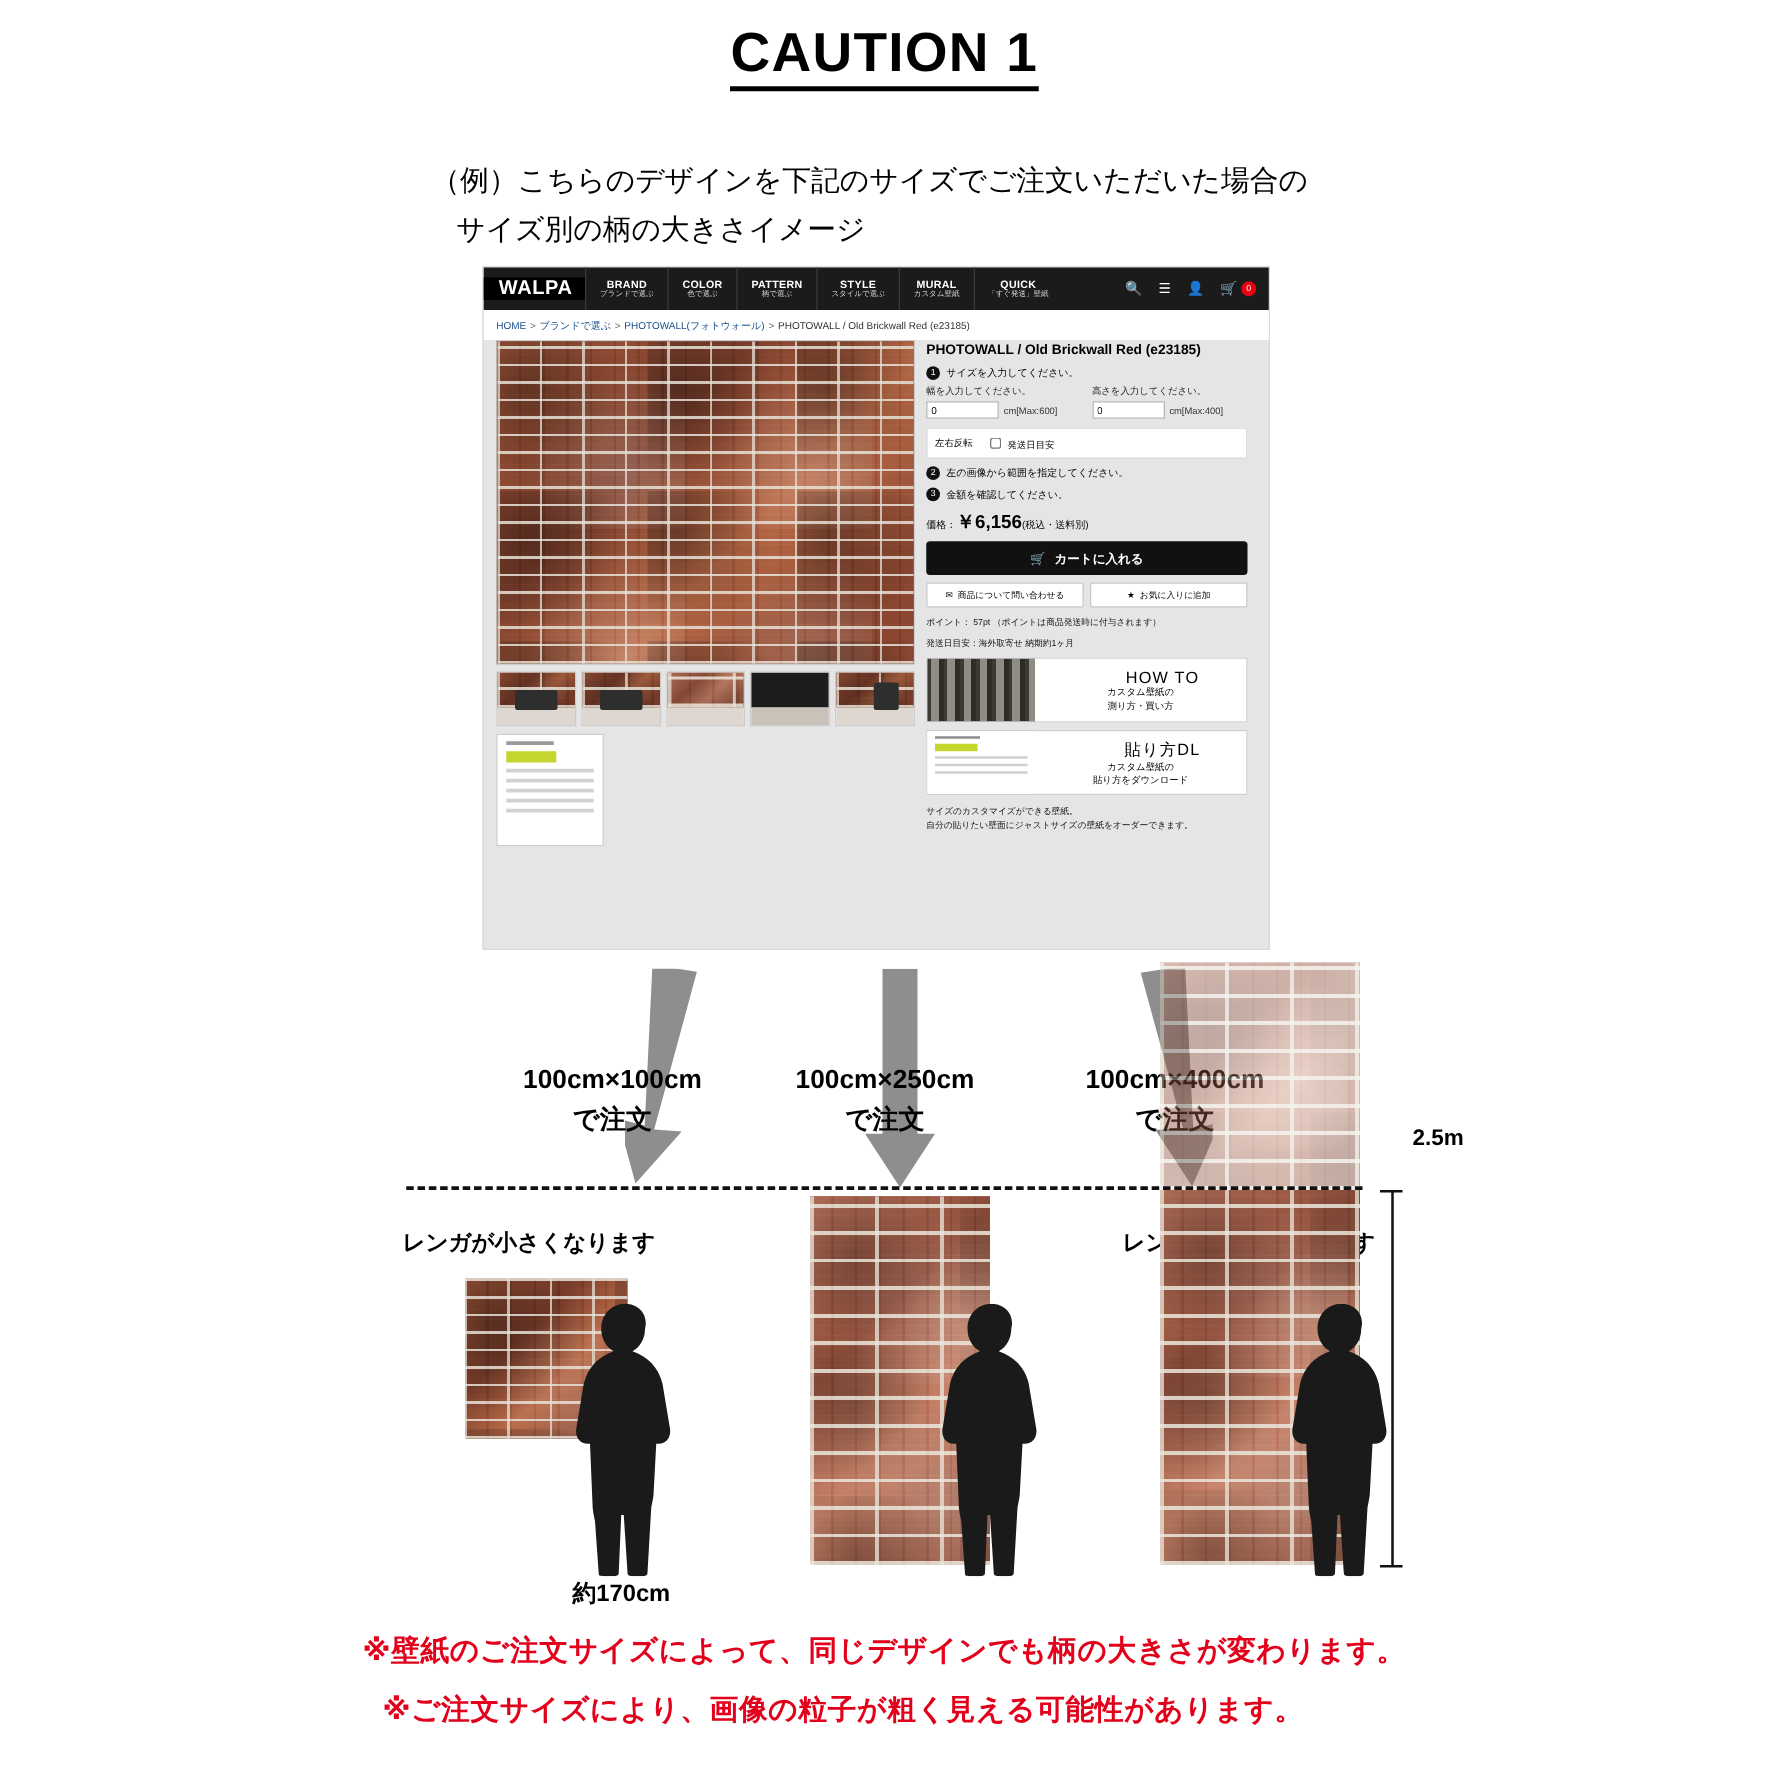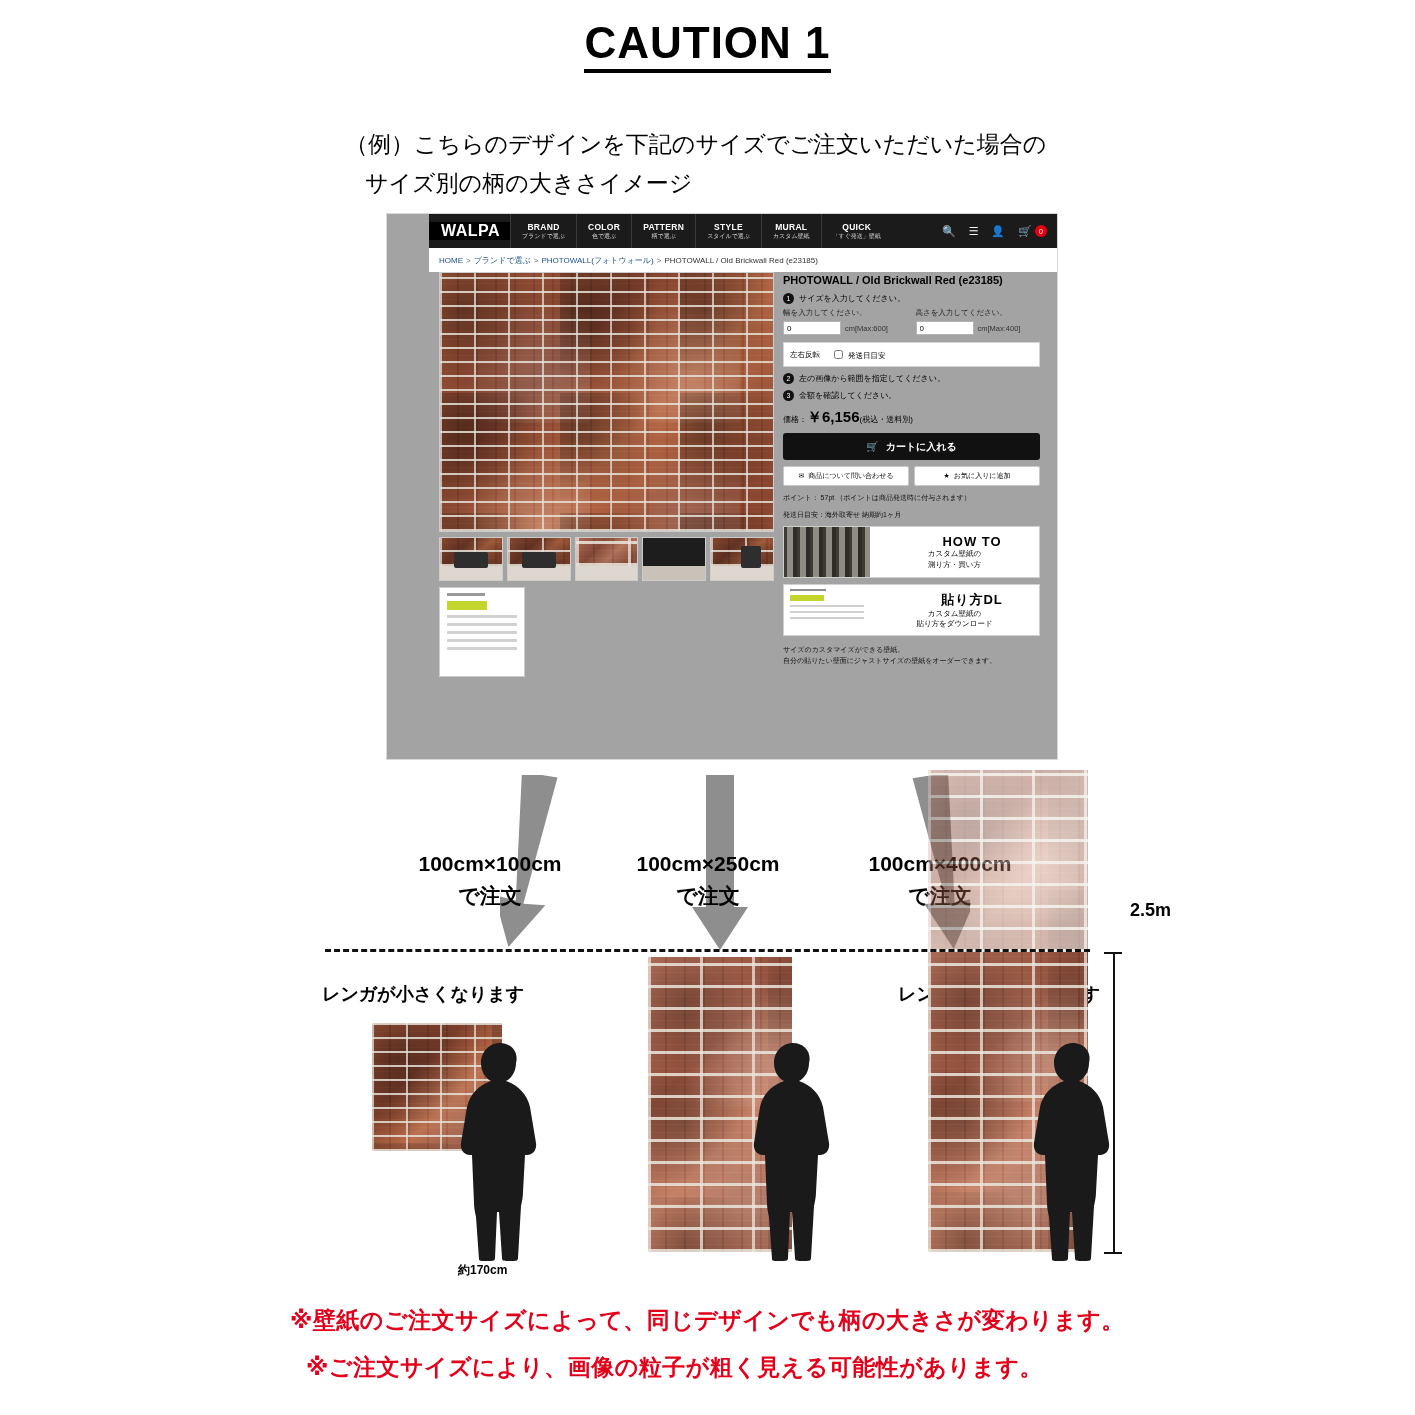--- a/index.html
+++ b/index.html
@@ -23,23 +23,22 @@
 
   
   .intro{
     position:absolute;left:345px;top:125px;width:820px;
     font-size:23px;line-height:1.7;
   }
 
   
   .browser{
     position:absolute;left:386px;top:213px;width:628px;height:545px;
-    background:#a3a3a3;border:1px solid #d8d8d8;
+    background:#e5e5e5;border:1px solid #d8d8d8;
     font-size:8px;
-    padding-left:42px;
   }
   .nav{
     height:34px;background:#1b1b1b;display:flex;align-items:center;color:#fff;
   }
   .logo{
     background:#000;color:#fff;font-weight:bold;font-size:16px;
     padding:0 10px 0 12px;letter-spacing:.5px;
   }
   .navitems{display:flex;align-items:center;flex:1;height:100%;}
   .navitem{
@@ -139,21 +138,21 @@
   .subbtn{
     flex:1;height:18px;border:1px solid #c9c9c9;background:#fff;border-radius:2px;
     display:flex;align-items:center;justify-content:center;gap:4px;font-size:7px;
   }
   .pointline{font-size:7px;margin-top:7px;color:#111;}
   .howto{
     margin-top:6px;display:flex;border:1px solid #cfcfcf;background:#fff;height:50px;
   }
   .howto .hleft{width:86px;position:relative;overflow:hidden;background:#56544f;}
   .howto .hright{flex:1;display:flex;flex-direction:column;align-items:center;justify-content:center;}
-  .howto .h1{font-size:13px;font-weight:bold;letter-spacing:1px;margin-left:35px;}
+  .howto .h1{font-size:13px;font-weight:normal;letter-spacing:1px;margin-left:35px;}
   .howto .h2{font-size:7.5px;line-height:1.4;text-align:center;}
   .forest{position:absolute;inset:0;background:
       repeating-linear-gradient(90deg,#3d3a34 0 3px,#8f8c84 3px 9px,#2e2c27 9px 13px);}
   .hangimg{position:absolute;inset:0;background:#fff;}
   .hangimg .hl{height:2px;background:#d0d0d0;margin:4px 6px;}
   .hangimg .hg{height:6px;width:34px;background:#c4d62e;margin:4px 6px;}
   .tail{font-size:7px;line-height:1.5;margin-top:9px;color:#111;}
 
   
   .arrow{position:absolute;}
@@ -179,21 +178,21 @@
   .person svg{display:block;}
 
   .note{
     position:absolute;left:290px;font-size:23px;font-weight:bold;color:#e2001a;
     letter-spacing:.5px;
   }
   .note1{top:1305px;}
   .note2{top:1352px;margin-left:16px;}
 
   .panel{position:absolute;overflow:hidden;}
-  .measure-h{position:absolute;font-size:12px;font-weight:bold;}
+  .measure-h{position:absolute;font-size:19px;font-weight:bold;}
 </style>
 </head>
 <body>
 
 <div class="page">
 
   <div class="title">
     <span>CAUTION 1</span>
   </div>
 

